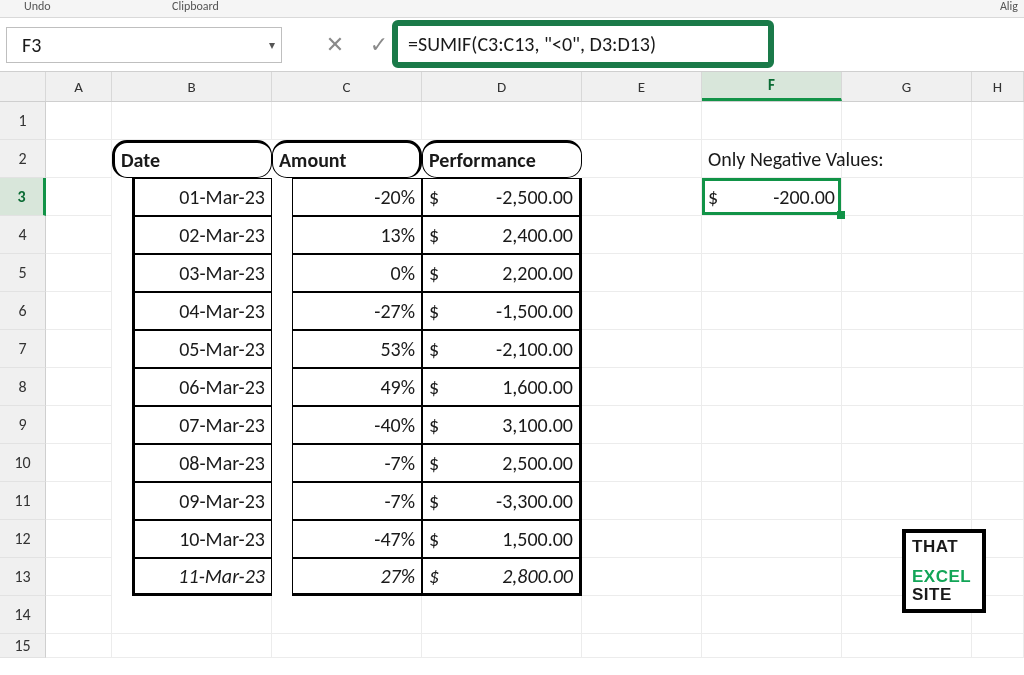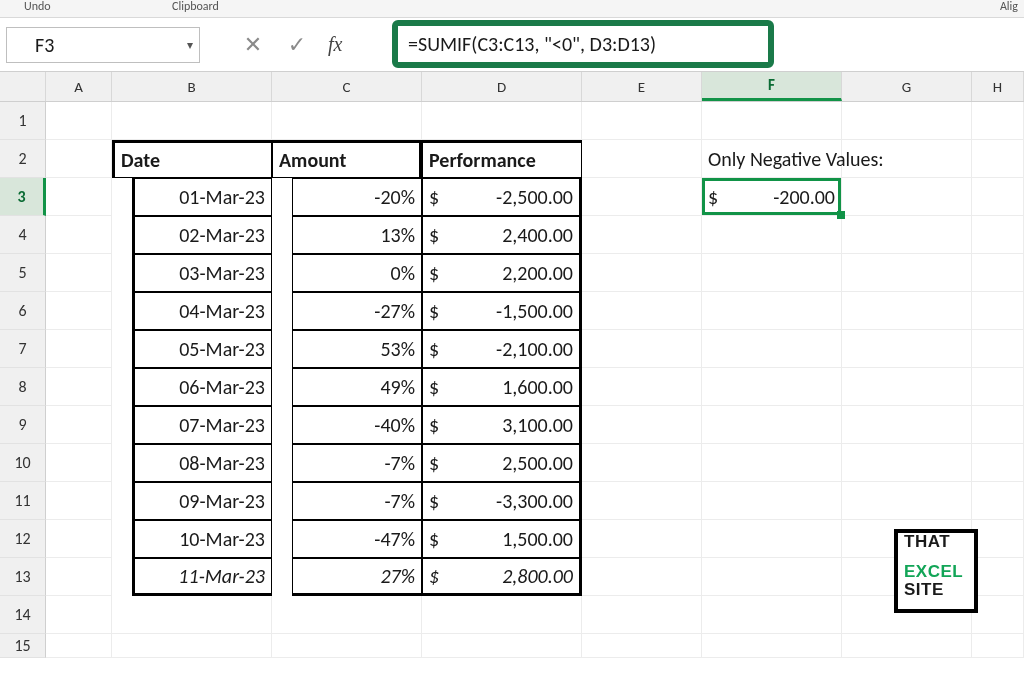--- a/index.html
+++ b/index.html
@@ -29,28 +29,28 @@
   
   .formula-row {
     height: 54px;
     background: #ffffff;
     display: flex;
     align-items: center;
     border-bottom: 1px solid #cfcfcf;
     position: relative;
   }
   .name-box {
-    width: 194px;
+    width: 276px;
     height: 36px;
     margin-left: 6px;
     border: 1px solid #bfbfbf;
     background: #ffffff;
     display: flex;
     align-items: center;
-    padding: 0 28px;
+    padding: 0 15px;
     font-size: 20px;
     position: relative;
   }
   .name-box .dd {
     position: absolute; right: 6px; top: 50%; transform: translateY(-50%);
     font-size: 12px; color: #555;
   }
   .fx-controls {
     display: flex; align-items: center; gap: 18px;
     margin-left: 40px;
@@ -120,21 +120,21 @@
 
   
   .dt {
     border: 1px solid #000 !important;
   }
   .dt-top { border-top: 3px solid #000 !important; }
   .dt-bottom { border-bottom: 3px solid #000 !important; font-style: italic; }
   .dt-left { border-left: 3px solid #000 !important; }
   .dt-right { border-right: 3px solid #000 !important; }
 
-  .hdr { font-weight: 700; }
+  .hdr { font-weight: 700; border-radius: 15px; }
   .right { justify-content: flex-end; margin-left: 20px; }
 
   
   .result-label { font-size: 20px; white-space: nowrap; }
   .result-cell {
     position: relative;
   }
   .result-outline {
     position: absolute;
     left: 0; top: 0; right: 0; bottom: 0;
@@ -146,26 +146,26 @@
     width: 8px; height: 8px; background: #119347;
   }
   .amount-text {
     width: 100%; display: flex; justify-content: space-between;
   }
   .amount-text .cur { margin-right: 4px; }
 
   
   .watermark {
     position: absolute;
-    right: 46px;
+    right: 38px;
     bottom: 62px;
     width: 84px; height: 84px;
     border: 4px solid #000;
     background: #fff;
-    display: flex; flex-direction: column; 
+    display: flex; flex-direction: column; justify-content: center;
     padding-left: 6px;
     font-family: Arial, sans-serif;
     font-weight: 800;
     font-size: 17px;
     line-height: 1.05;
     letter-spacing: 0.5px;
   }
   .watermark .g { color: #12a557; margin-top: 12px; }
 </style>
 </head>

